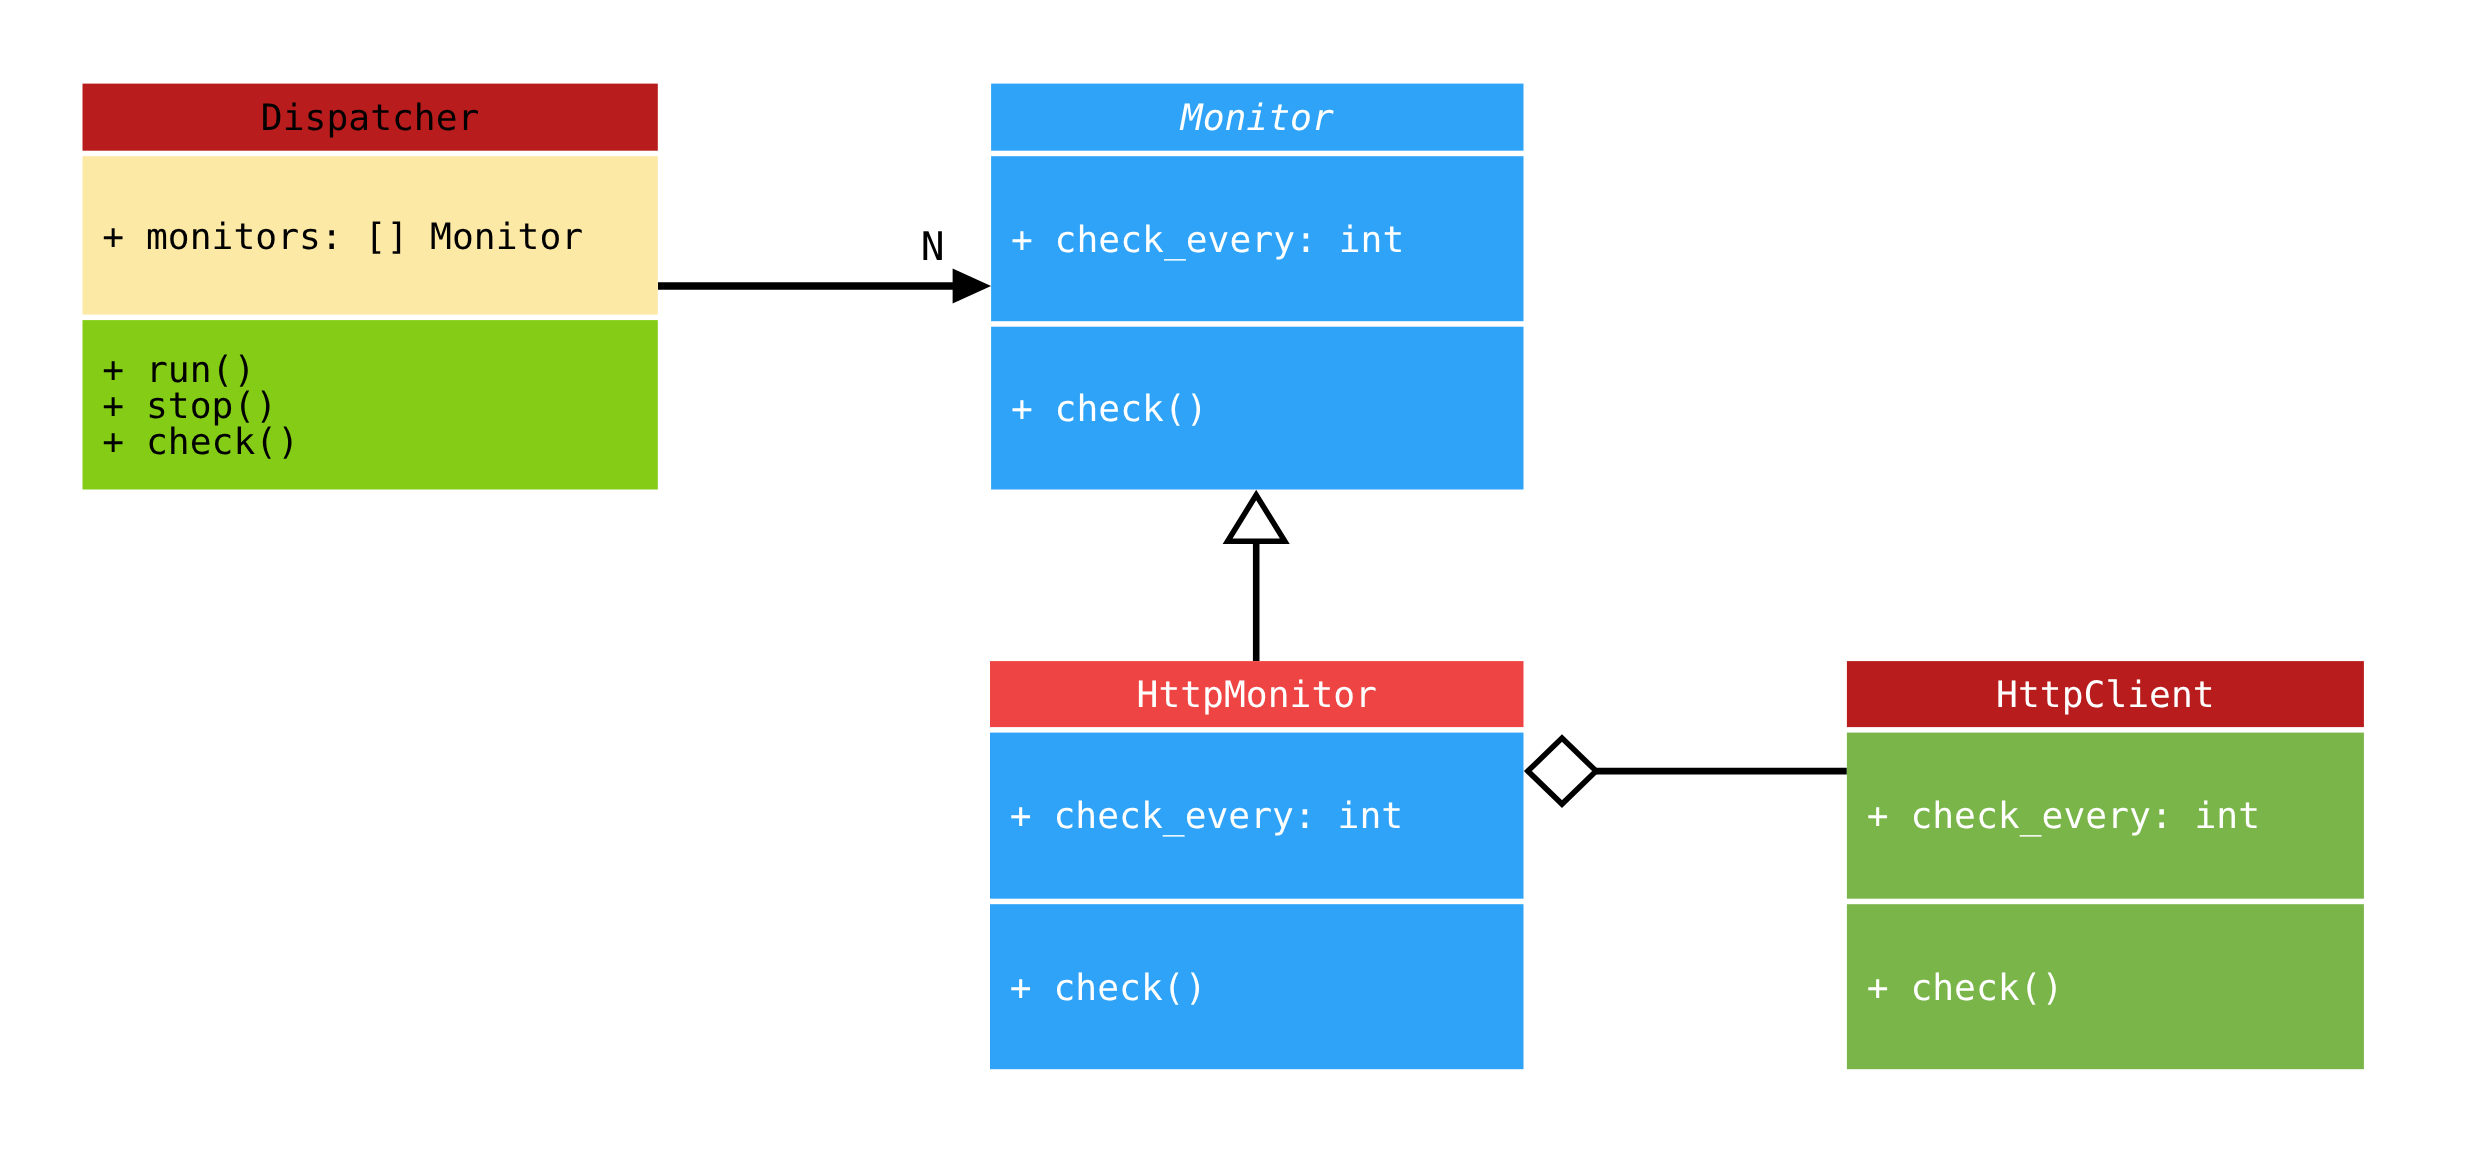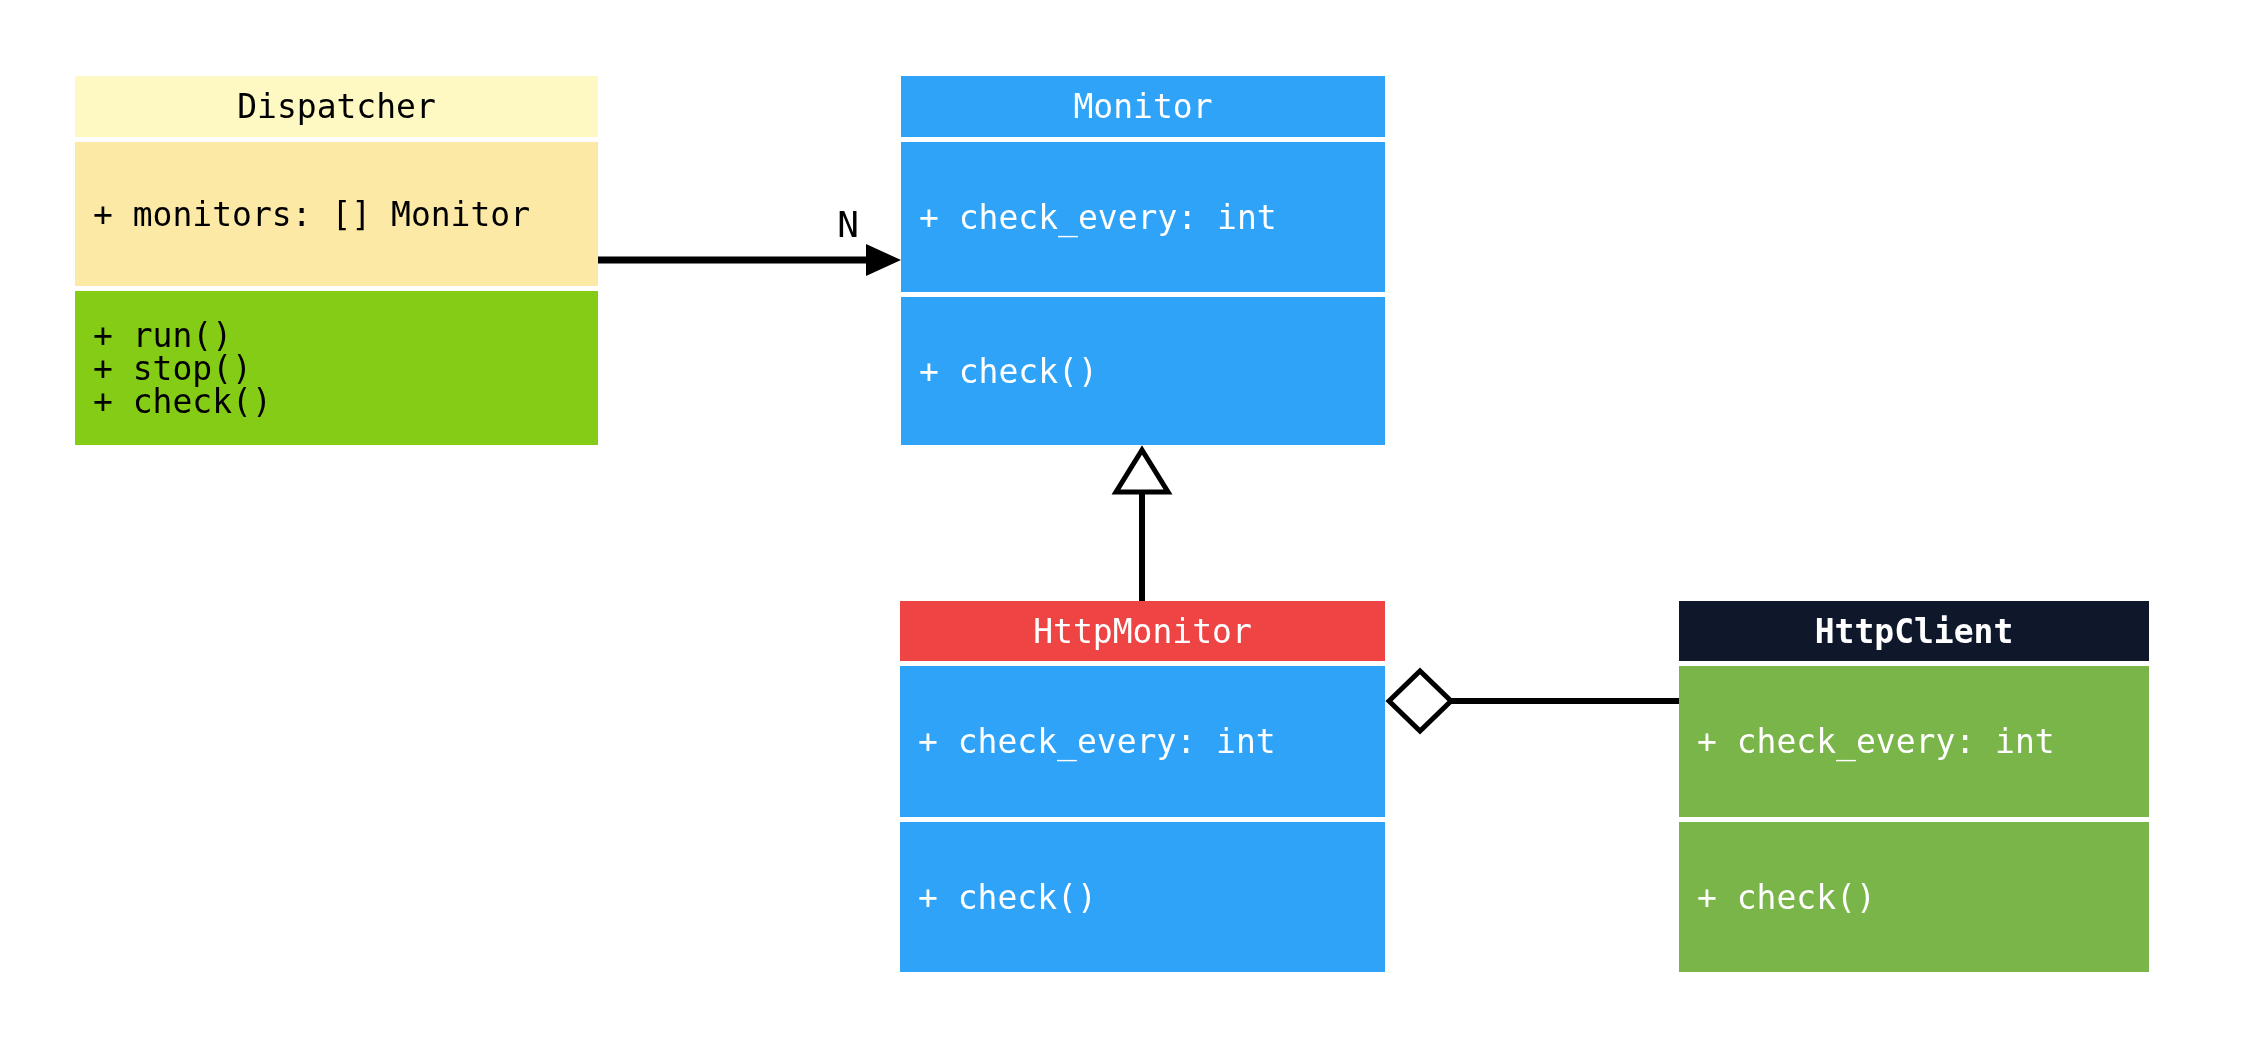--- a/index.html
+++ b/index.html
@@ -26,21 +26,21 @@
   }
   .sec {
     display: flex;
     flex-direction: column;
     justify-content: center;
   }
   .sec.title {
     align-items: center;
     text-align: center;
   }
-  .sec.title.italic { }
+  .sec.title.italic { font-style: italic; }
   .sec.attrs, .sec.methods {
     align-items: flex-start;
     padding-left: 18px;
     padding-right: 12px;
   }
   .edges {
     position: absolute;
     left: 0; top: 0;
     width: 2244px;
     height: 1048px;
@@ -81,21 +81,21 @@
 
     <g>
       <line x1="1448" y1="701" x2="1679" y2="701" stroke-width="6"></line>
       <polygon class="hollow" points="1389,701 1420,671 1451,701 1420,731"></polygon>
     </g>
   </svg>
 
   <div class="edge-label">N</div>
 
   <div class="class-box" style="left: 75px; top: 76px; width: 523px; height: 369px; color: rgb(0, 0, 0);">
-    <div class="sec title" style="height: 61px; background: #fef9c3;">Dispatcher</div>
+    <div class="sec title" style="height: 61px; background: #b91c1c;">Dispatcher</div>
     <div class="sec attrs" style="height: 144px; background: rgb(252, 233, 166);">
       <div>+ monitors: [] Monitor</div>
     </div>
     <div class="sec methods" style="flex: 1 1 0%; background: #84cc16;">
       <div>+ run()</div>
       <div>+ stop()</div>
       <div>+ check()</div>
     </div>
   </div>
 
@@ -113,21 +113,21 @@
     <div class="sec title" style="height: 60px; background: #ef4444;">HttpMonitor</div>
     <div class="sec attrs" style="height: 151px; background: rgb(47, 163, 248);">
       <div>+ check_every: int</div>
     </div>
     <div class="sec methods" style="flex: 1 1 0%; background: rgb(47, 163, 248);">
       <div>+ check()</div>
     </div>
   </div>
 
   <div class="class-box" style="left: 1679px; top: 601px; width: 470px; height: 371px; color: rgb(255, 255, 255);">
-    <div class="sec title" style="height: 60px; background: #0f172a; font-weight: bold;">HttpClient</div>
+    <div class="sec title" style="height: 60px; background: #b91c1c;">HttpClient</div>
     <div class="sec attrs" style="height: 151px; background: rgb(122, 181, 74);">
       <div>+ check_every: int</div>
     </div>
     <div class="sec methods" style="flex: 1 1 0%; background: rgb(122, 181, 74);">
       <div>+ check()</div>
     </div>
   </div>
 
 </div>
 

